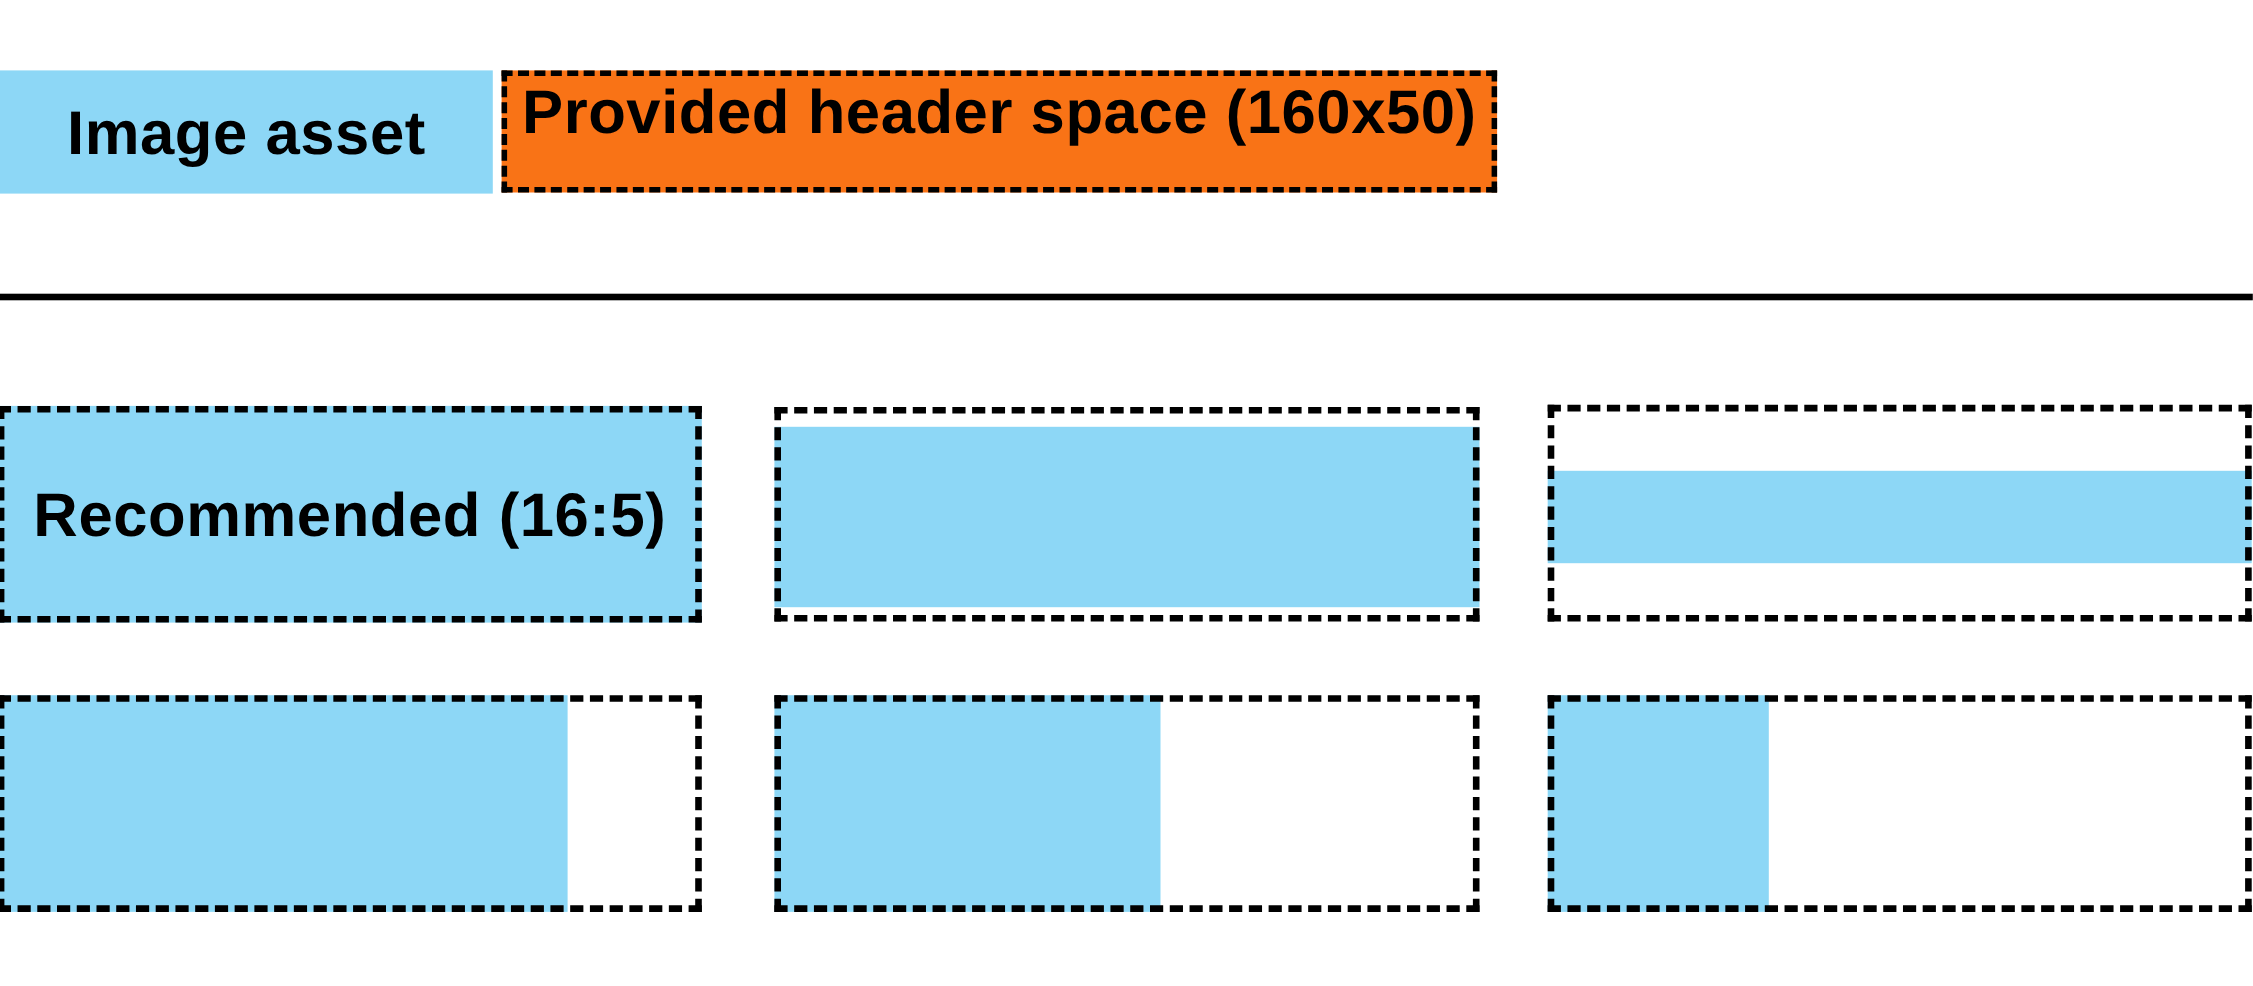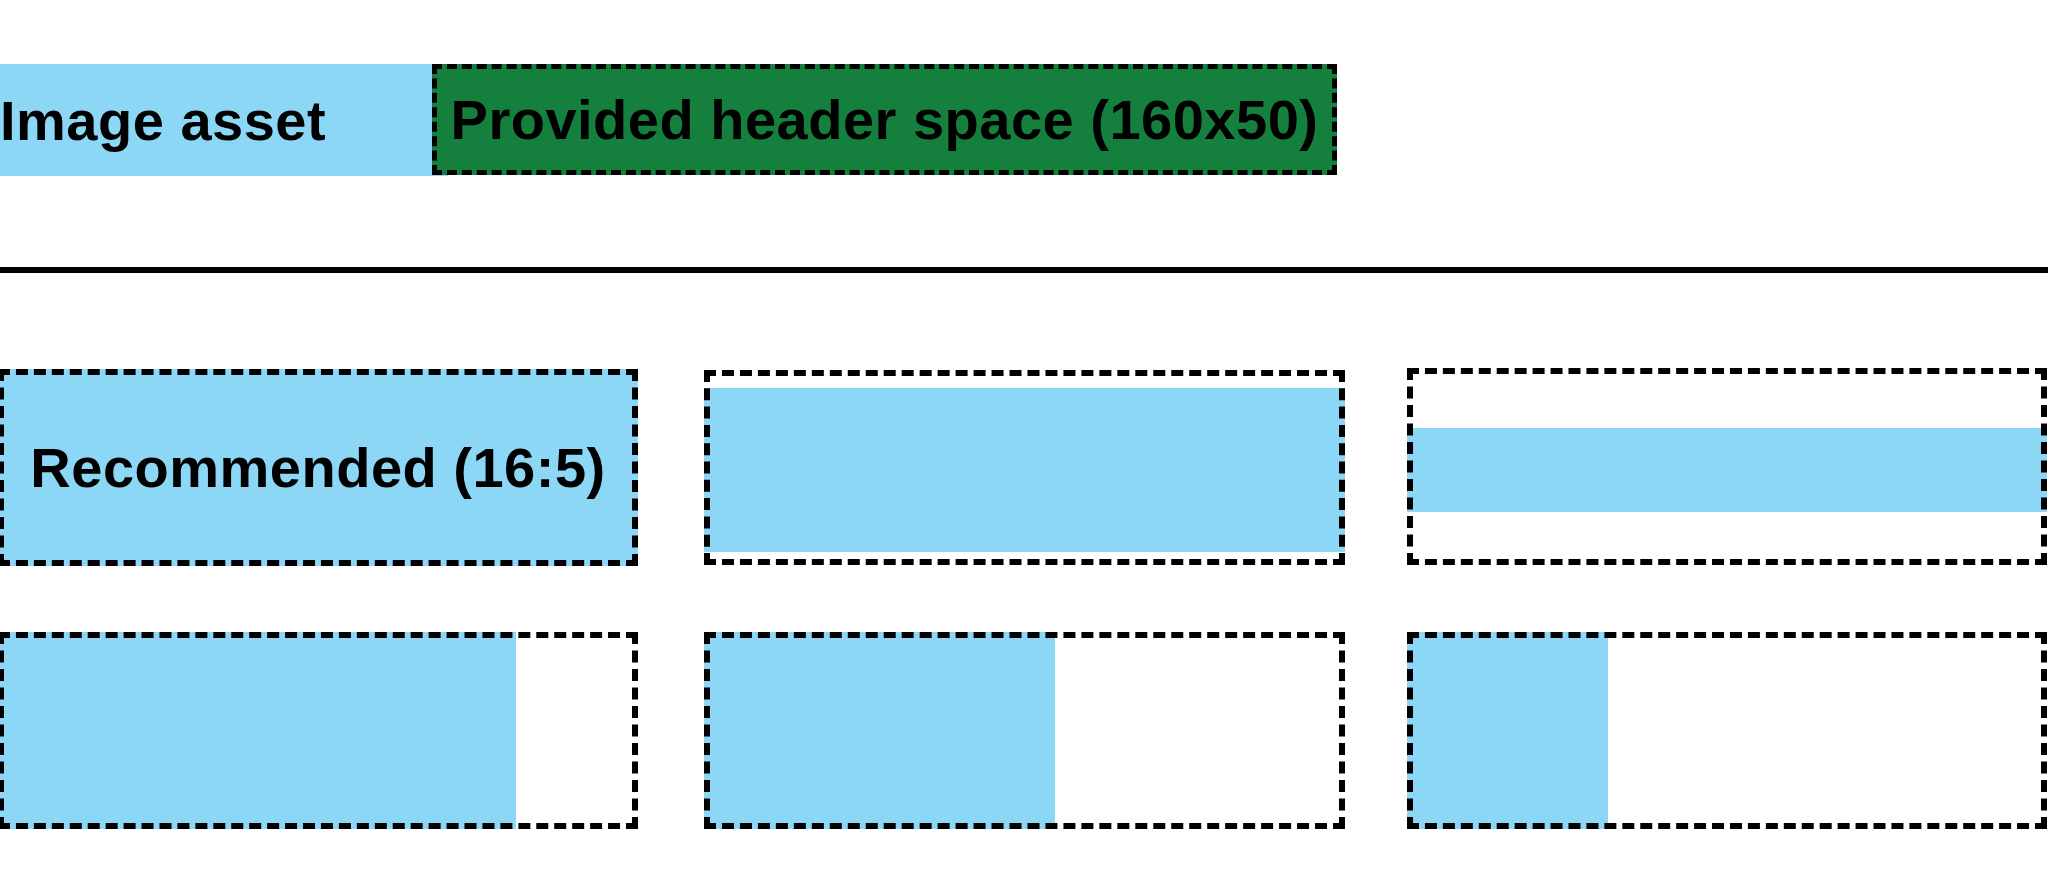--- a/index.html
+++ b/index.html
@@ -30,34 +30,34 @@
   
   .legend-asset-swatch {
     position: absolute;
     left: 0px;
     top: 64px;
     width: 448px;
     height: 112px;
     background: var(--asset-blue);
     display: flex;
     align-items: center;
-    justify-content: flex-start;
+    justify-content: center;
   }
   .legend-header-space {
     position: absolute;
-    left: 432px;
+    left: 456px;
     top: 64px;
     width: 905px;
     height: 111px;
     border: 5px dashed var(--line-black);
     box-sizing: border-box;
     display: flex;
-    align-items: center;
+    align-items: flex-start;
     justify-content: center;
-    background: #15803d;
+    background: #f97316;
   }
   
   .divider {
     position: absolute;
     left: 0px;
     top: 267px;
     width: 2048px;
     height: 6px;
     background: var(--line-black);
   }

